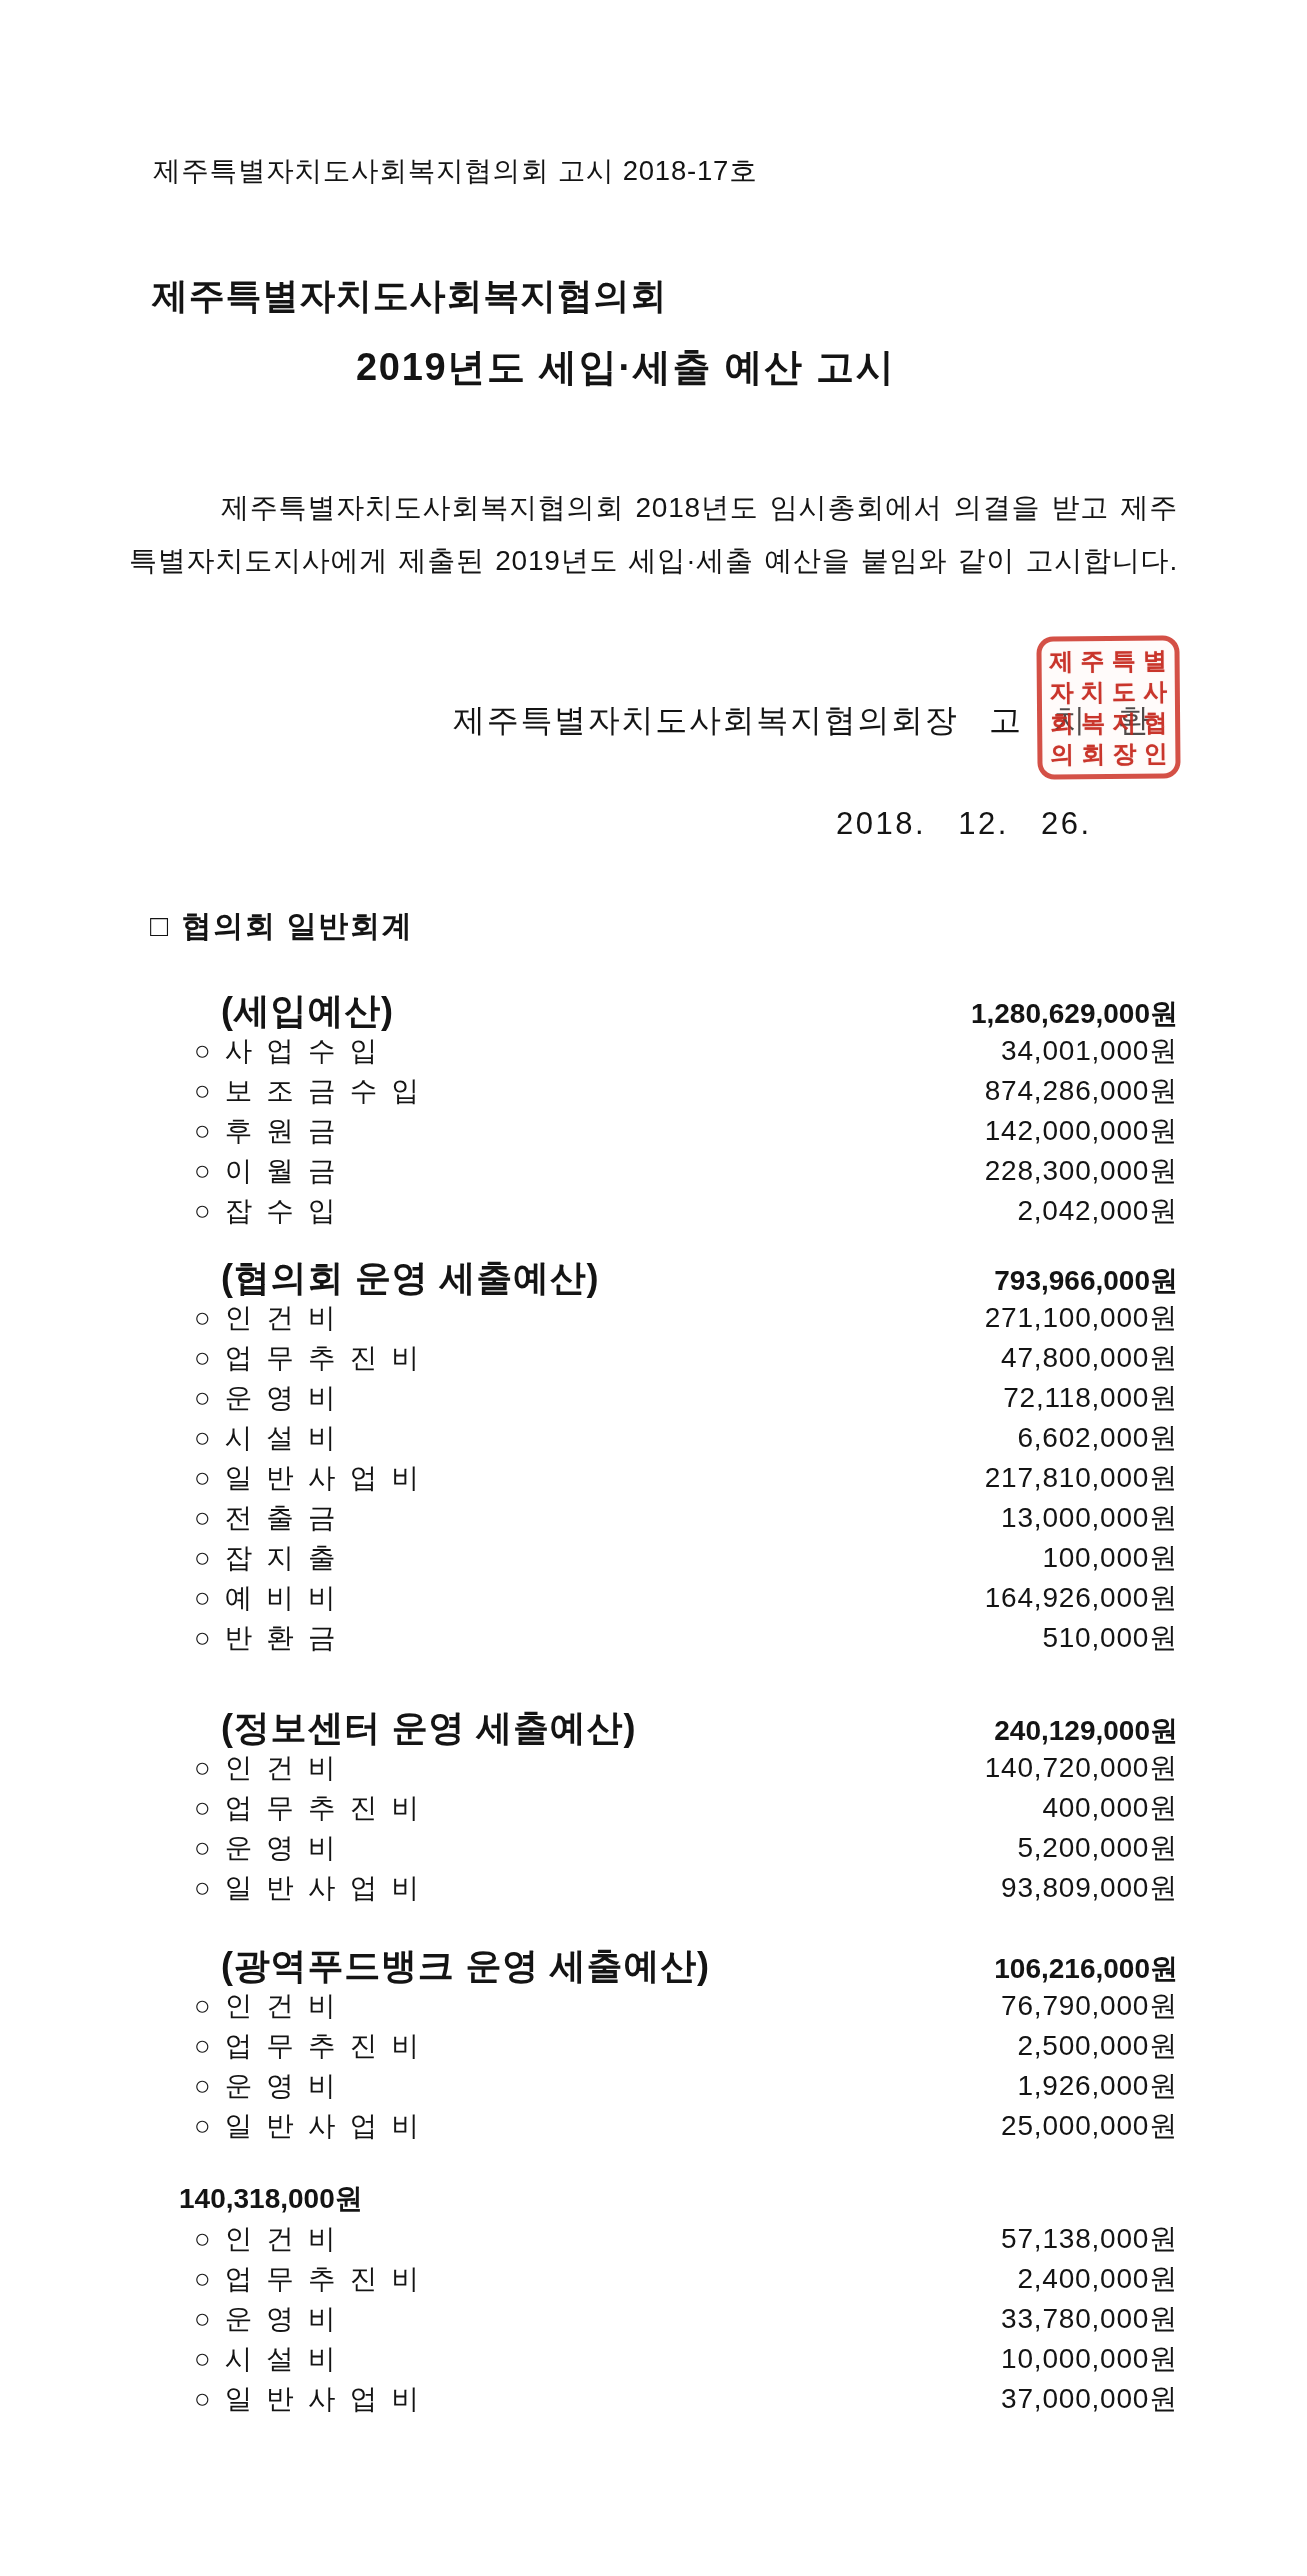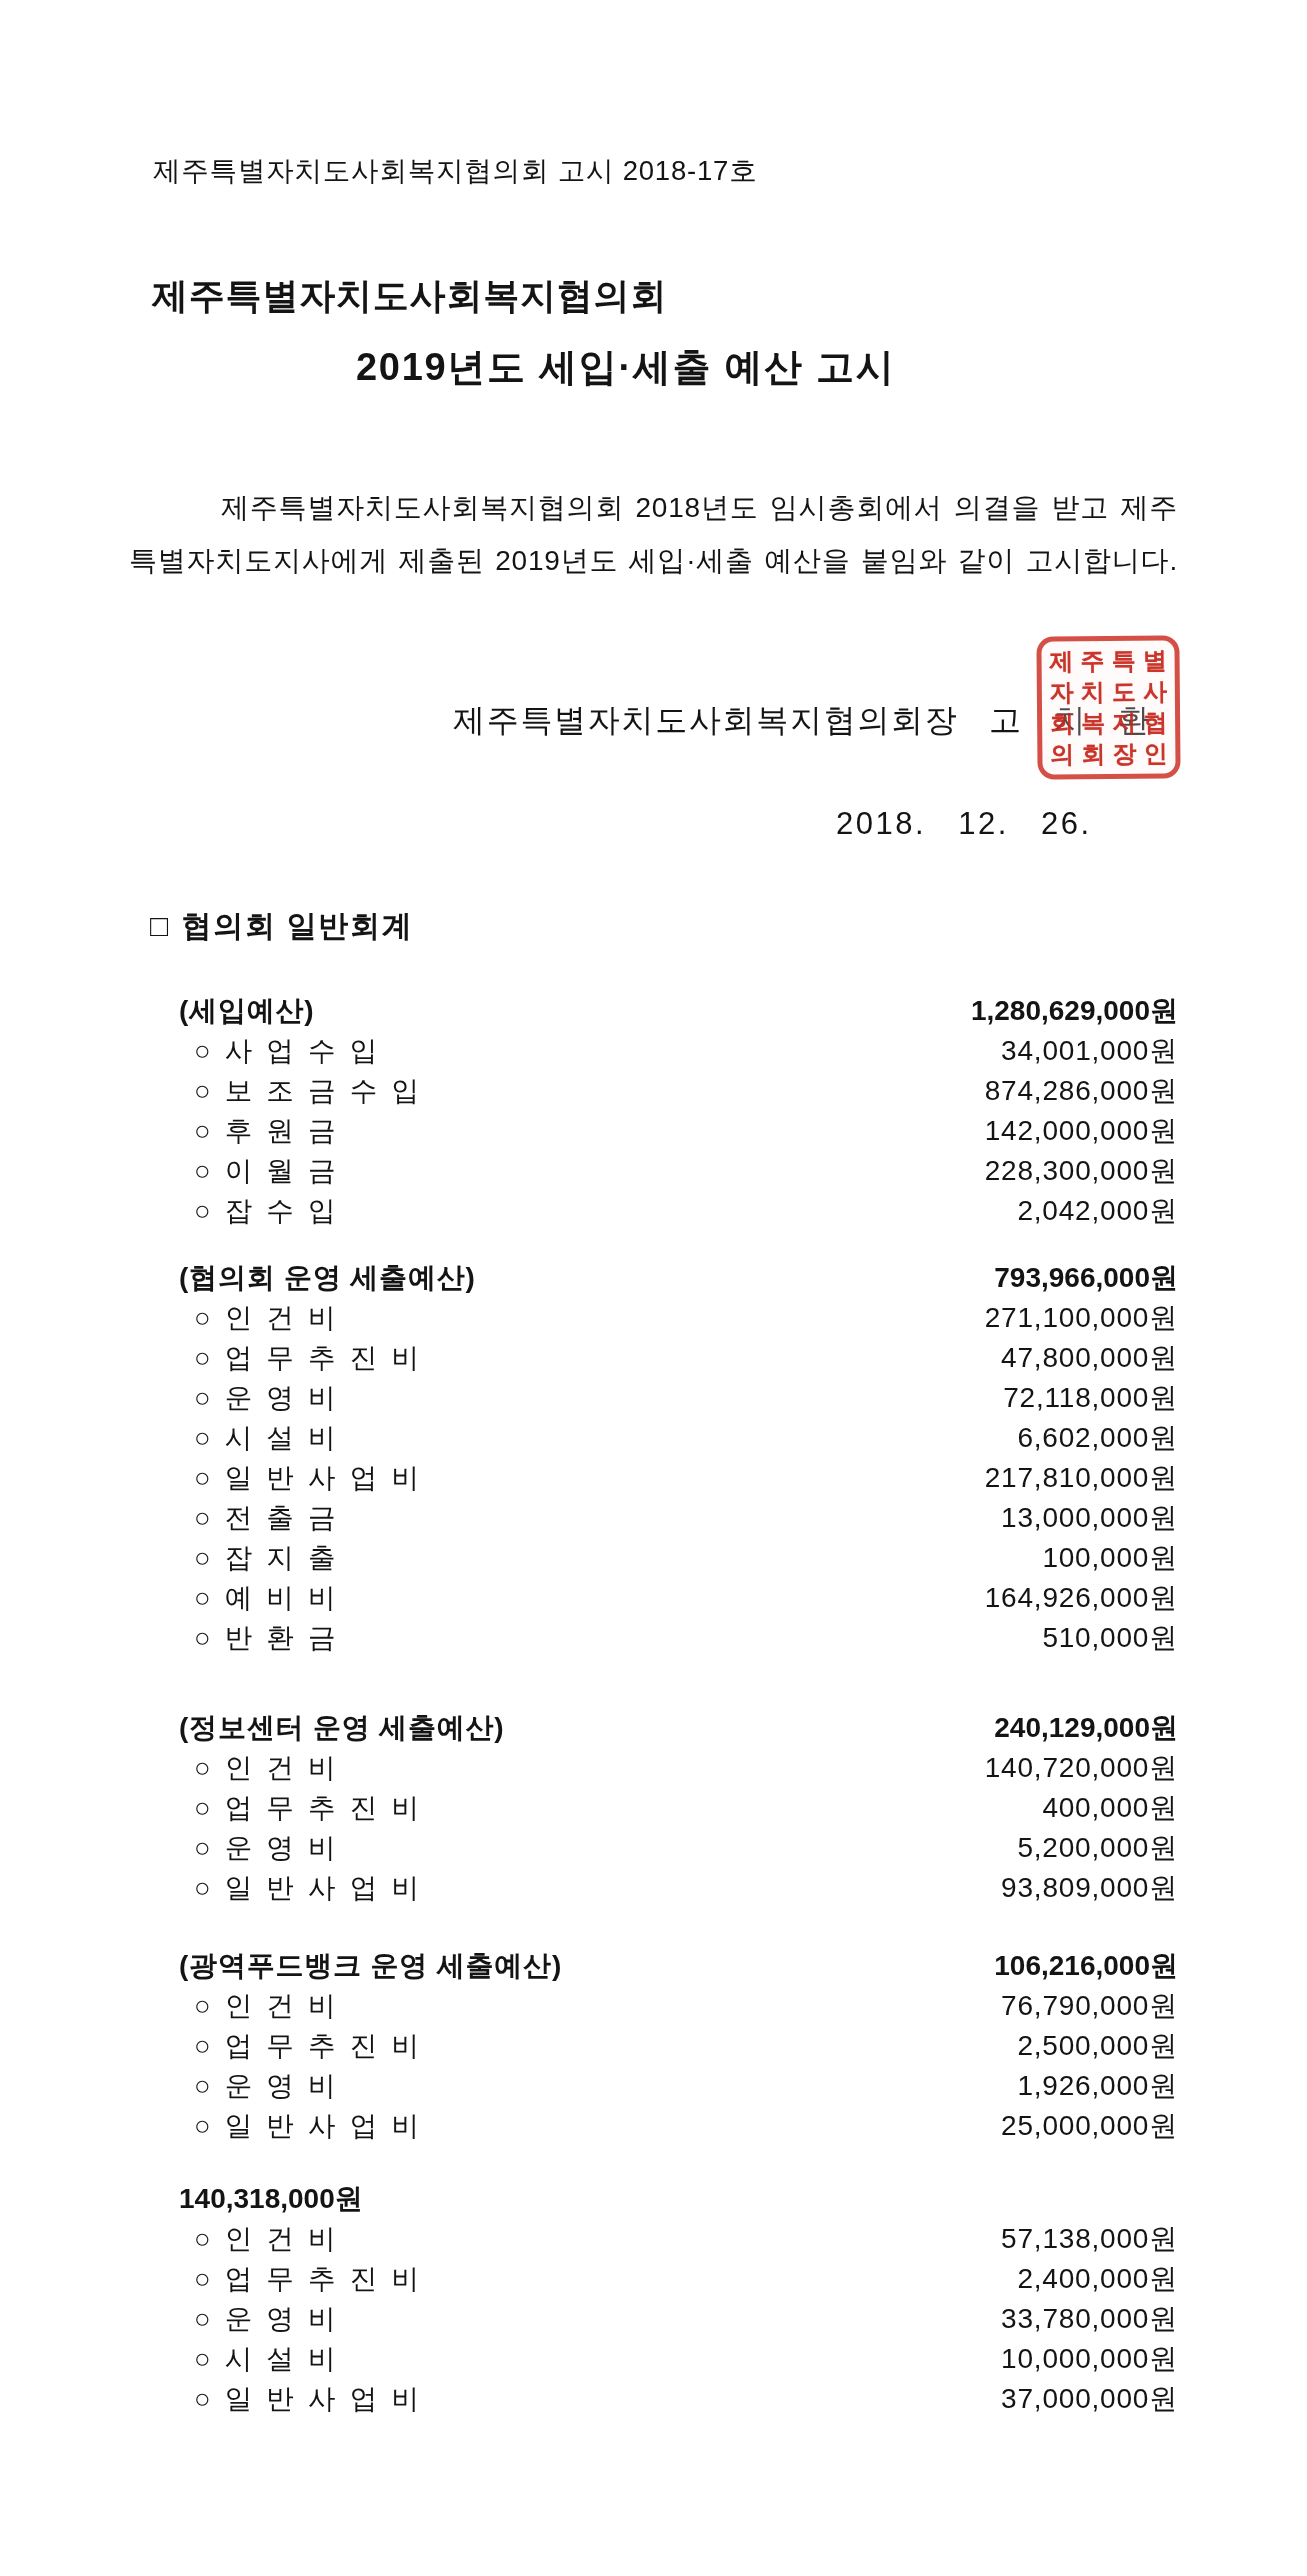--- a/index.html
+++ b/index.html
@@ -40,21 +40,21 @@
   
   .budget{left:179px;top:991px;width:999px;}
   .group{margin:0;}
   .g1{margin-top:0;}
   .g2{margin-top:27px;}
   .g3{margin-top:50px;}
   .g4{margin-top:38px;}
   .g5{margin-top:33px;}
   .row{display:flex;justify-content:space-between;align-items:baseline;height:40px;line-height:40px;}
   .g-head{font-weight:700;}
-  .g-head .g-title{font-size:28px;letter-spacing:0.8px;}
+  .g-head .g-title{font-size:36px;letter-spacing:0.8px;margin-left:42px;}
   .g-head .g-total{font-size:28px;}
   .item{font-weight:400;}
   .item .i-left{display:flex;align-items:baseline;padding-left:15px;}
   .i-bullet{font-size:27.5px;margin-right:14px;}
   .i-label{font-size:27.5px;letter-spacing:3.3px;}
   .i-amount{font-size:28px;letter-spacing:0.8px;}
 </style>
 </head>
 <body>
 

